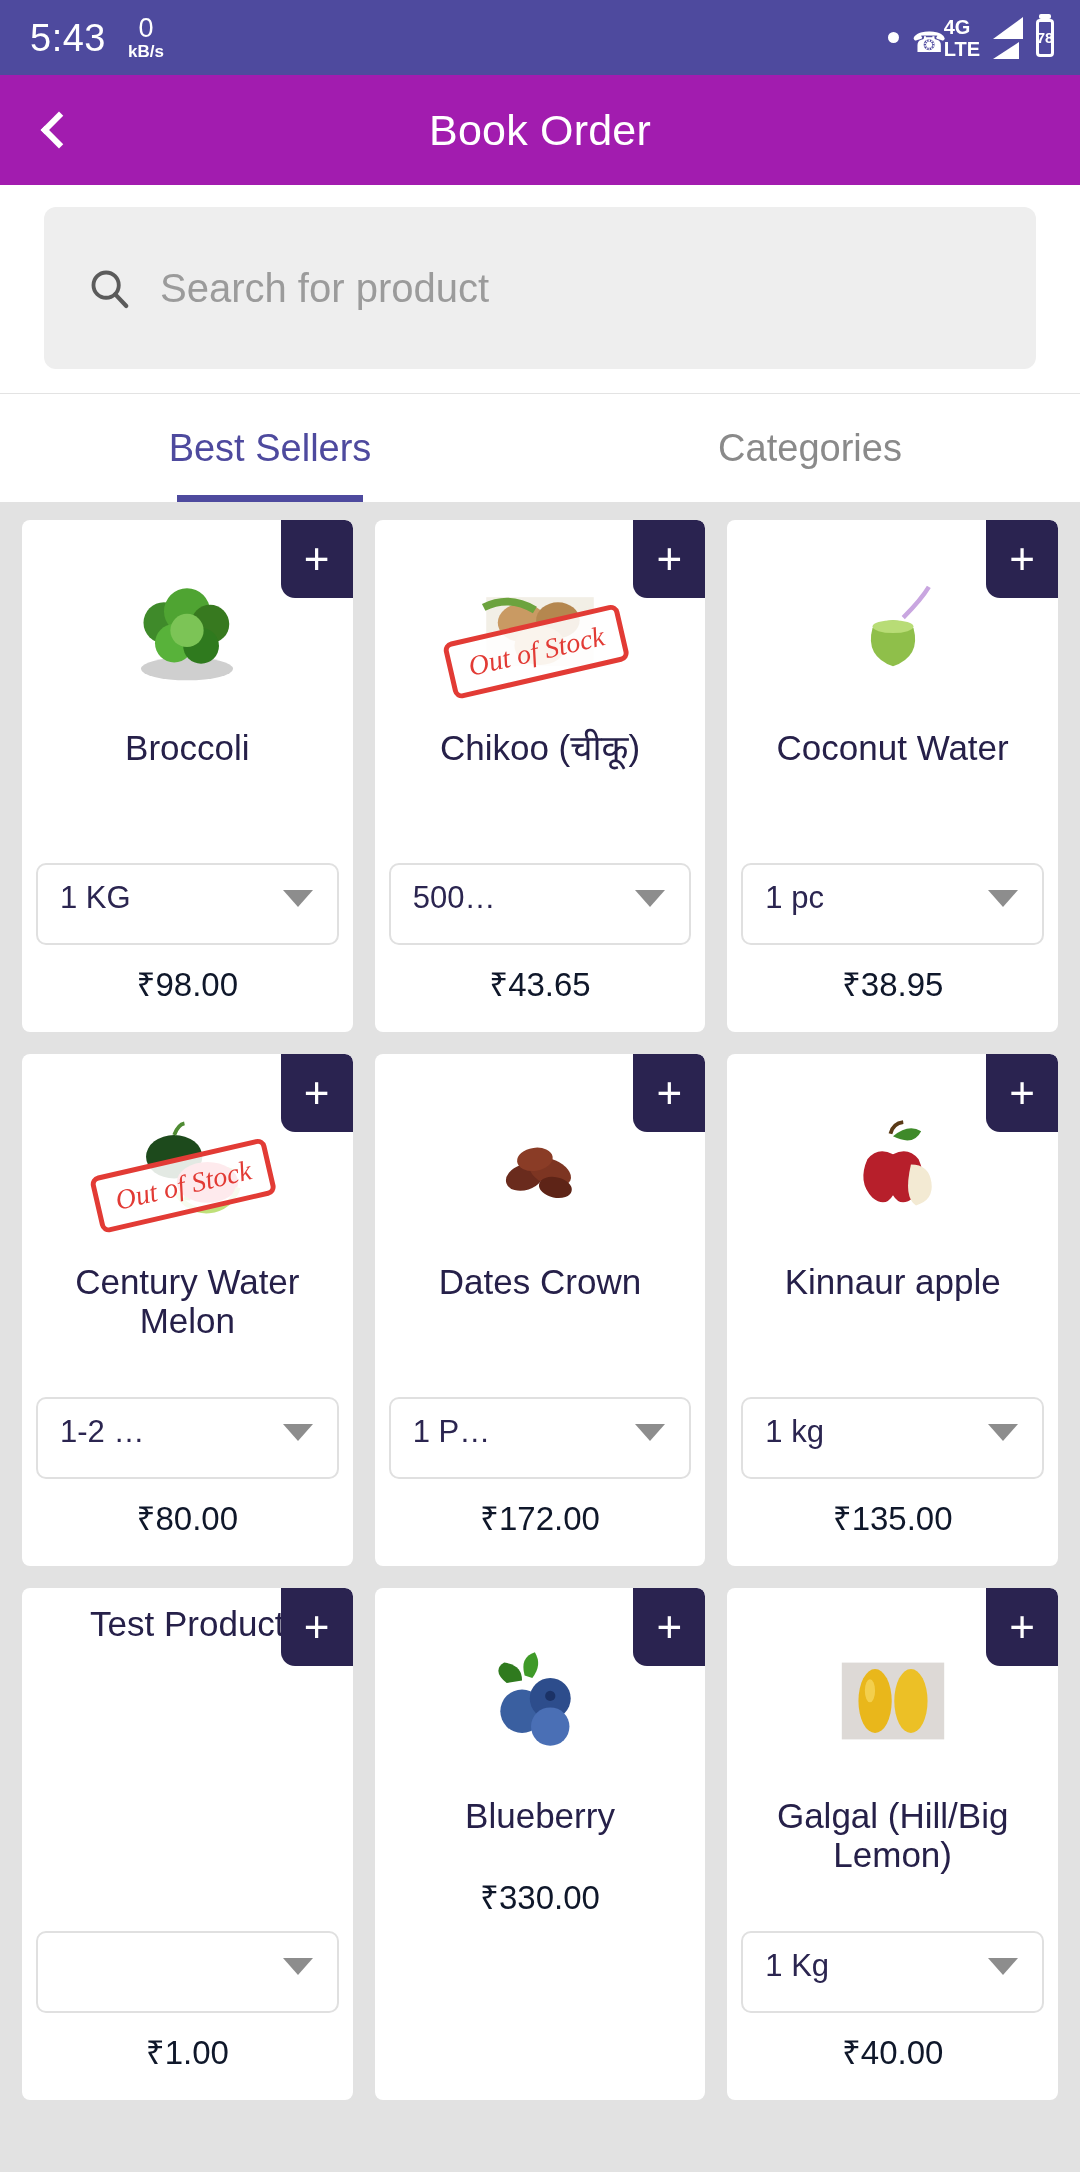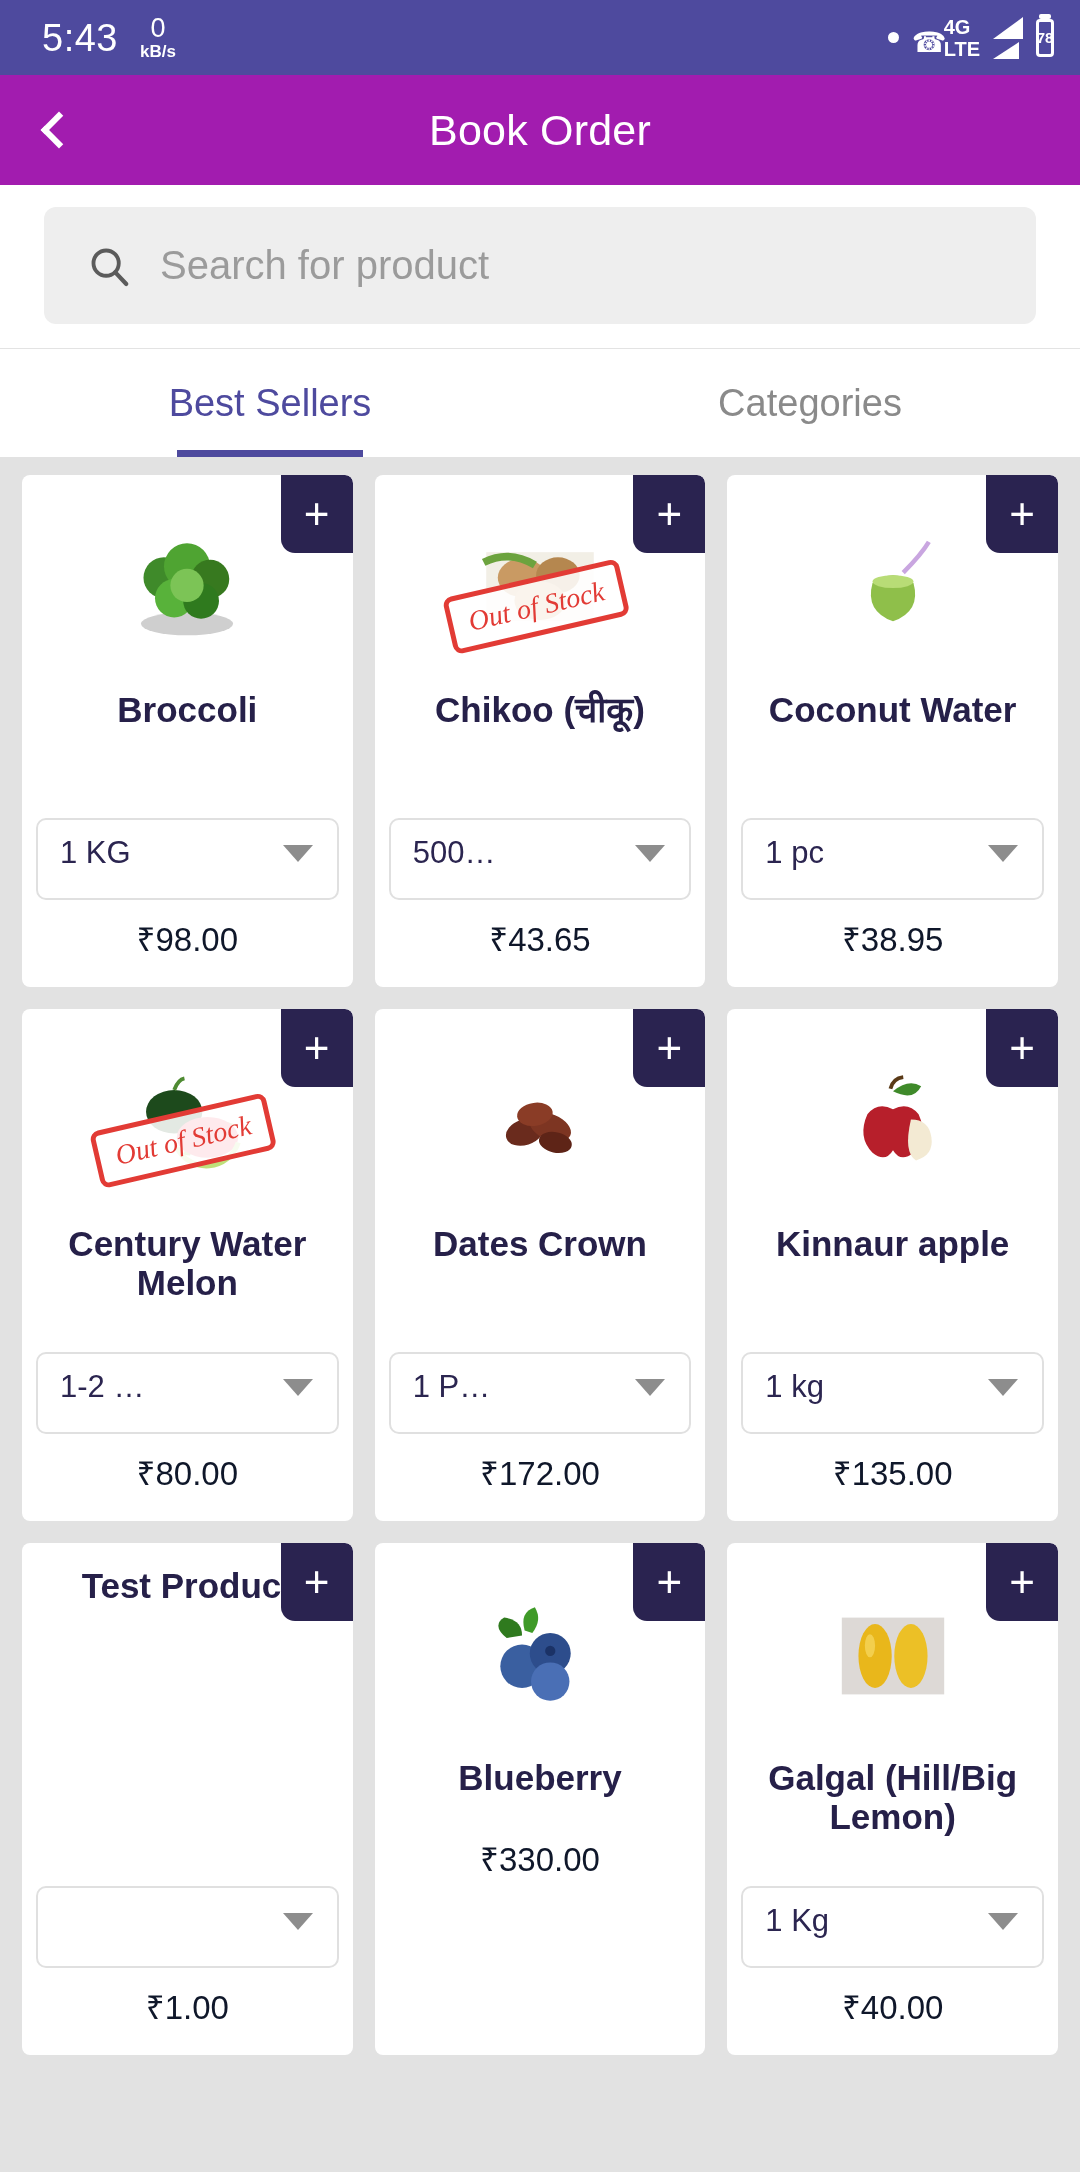--- a/index.html
+++ b/index.html
@@ -11,21 +11,21 @@
     background: #ffffff;
   }
 
   
   .statusbar {
     height: 75px;
     background: #4e4a9e;
     display: flex;
     align-items: center;
     justify-content: space-between;
-    padding: 0 26px 0 42px;
+    padding: 0 26px 0 30px;
     color: #ffffff;
   }
   .sb-left { display: flex; align-items: center; gap: 22px; }
   .sb-time { font-size: 38px; font-weight: 400; letter-spacing: .5px; line-height: 1; }
   .sb-net { display: flex; flex-direction: column; align-items: center; line-height: 1; }
   .sb-net-num { font-size: 27px; font-weight: 400; }
   .sb-net-unit { font-size: 17px; font-weight: 700; margin-top: 1px; }
 
   .sb-right { display: flex; align-items: center; gap: 13px; }
   .sb-dot { width: 11px; height: 11px; border-radius: 50%; background: #fff; }
@@ -77,21 +77,21 @@
     letter-spacing: .2px;
   }
 
   
   .searchwrap {
     background: #ffffff;
     padding: 22px 44px 24px 44px;
     border-bottom: 1px solid #e3e3e3;
   }
   .searchbox {
-    height: 117px;
+    height: 162px;
     background: #eeeeee;
     border-radius: 12px;
     display: flex;
     align-items: center;
     padding: 0 42px;
     gap: 28px;
   }
   .search-icon { width: 46px; height: 46px; flex: none; }
   .search-input {
     border: none; background: transparent; outline: none;
@@ -175,26 +175,26 @@
     border-radius: 9px;
     color: #e23b35;
     background: rgba(255,255,255,.88);
     font-size: 28px;
     padding: 8px 16px;
     white-space: nowrap;
     font-family: "Liberation Serif", serif;
     font-style: italic;
   }
   .pname {
-    margin-top: 23px;
+    margin-top: 16px;
     text-align: center;
     color: #262049;
     font-size: 35px;
     line-height: 1.12;
-    font-weight: 700;
+    font-weight: 400;
     min-height: 78px;
   }
   .selector {
     margin-top: auto;
     margin-bottom: 16px;
     width: 100%;
     height: 82px;
     border: 2px solid #e0e0e0;
     border-radius: 10px;
     display: flex;

